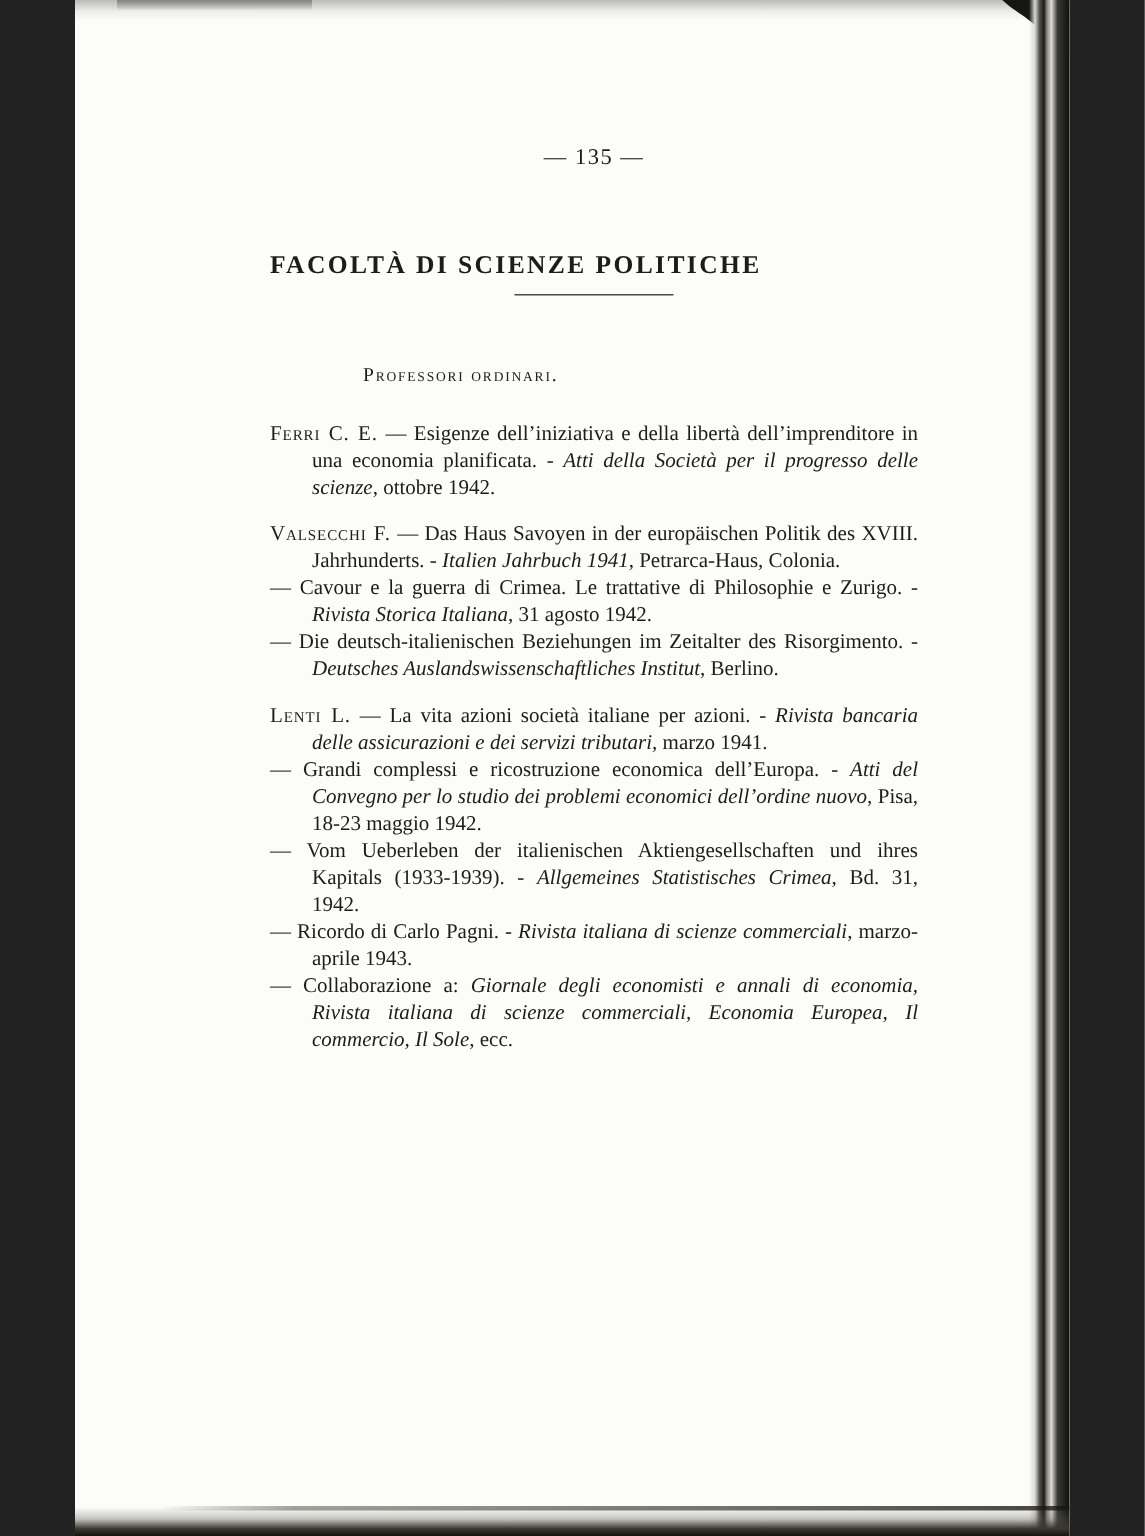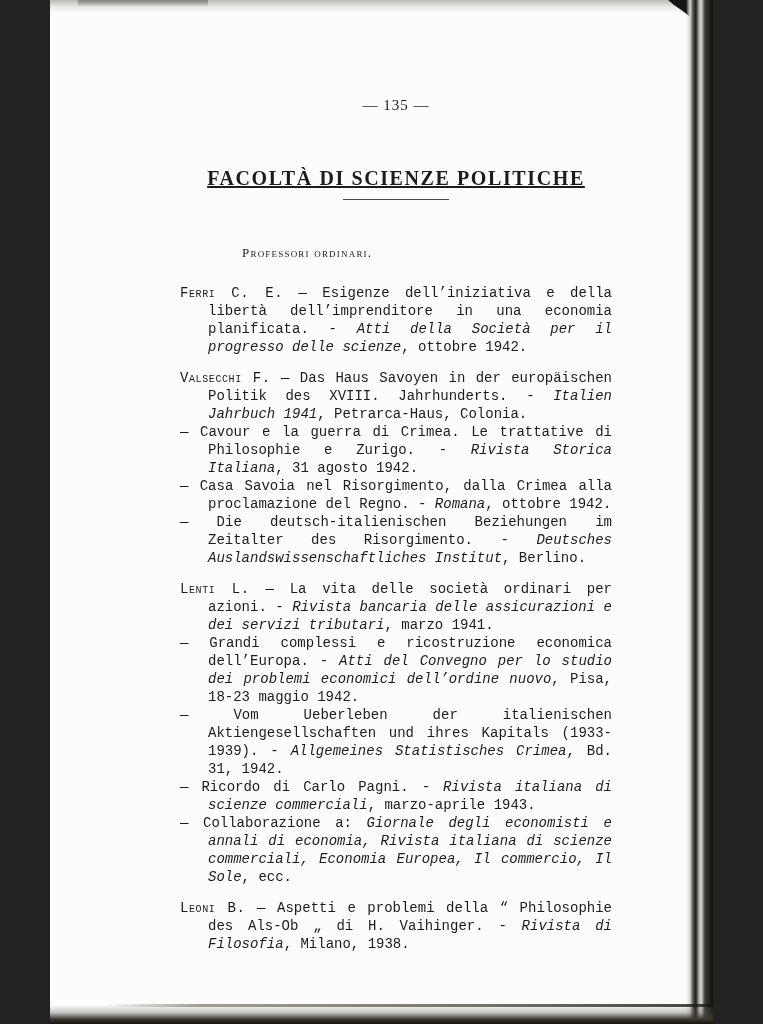--- a/index.html
+++ b/index.html
@@ -53,45 +53,42 @@
     position:absolute;left:130px;top:0;width:432px;
   }
   .page-number{
     margin-top:97px;
     text-align:center;
     font-size:15px;
     letter-spacing:1px;
   }
   .doc-title{
     margin-top:53px;
-    text-align:center;
-    font-size:20px;
+    font-size:17px;
     font-weight:bold;
     letter-spacing:1.6px;
-    text-decoration:underline;
   }
   .title-rule{
     width:106px;
     height:0;
     border-top:1.5px solid #4a4843;
     margin:9px auto 0 auto;
   }
   .section-heading{
     margin-top:45px;
     padding-left:62px;
     font-size:13px;
     font-variant:small-caps;
     letter-spacing:1.2px;
   }
   .bibliography{
     margin-top:23px;
     font-size:14px;
     line-height:18px;
     text-align:justify;
-    font-family:Liberation Mono, monospace;
   }
   .group{margin-top:13px;}
   .group:first-child{margin-top:0;}
   .entry{
     margin:0;
     padding-left:28px;
     text-indent:-28px;
   }
   .seg-normal{}
   .seg-italic{font-style:italic;}
@@ -107,32 +104,28 @@
     <div class="doc-title">FACOLTÀ DI SCIENZE POLITICHE</div>
     <div class="title-rule"></div>
     <div class="section-heading">Professori ordinari.</div>
     <div class="bibliography">
         <div class="group">
           <p class="entry"><span class="seg-smallcaps">Ferri C. E.</span><span class="seg-normal"> — Esigenze dell’iniziativa e della libertà dell’imprenditore in una economia planificata. - </span><span class="seg-italic">Atti della Società per il progresso delle scienze</span><span class="seg-normal">, ottobre 1942.</span></p>
         </div>
         <div class="group">
           <p class="entry"><span class="seg-smallcaps">Valsecchi F.</span><span class="seg-normal"> — Das Haus Savoyen in der europäischen Politik des XVIII. Jahrhunderts. - </span><span class="seg-italic">Italien Jahrbuch 1941</span><span class="seg-normal">, Petrarca-Haus, Colonia.</span></p>
           <p class="entry"><span class="seg-normal">— Cavour e la guerra di Crimea. Le trattative di Philosophie e Zurigo. - </span><span class="seg-italic">Rivista Storica Italiana</span><span class="seg-normal">, 31 agosto 1942.</span></p>
-          <p class="entry"><span class="seg-normal">— Casa Savoia nel Risorgimento, dalla Crimea alla proclamazione del Regno. - </span><span class="seg-italic">Romana</span><span class="seg-normal">, ottobre 1942.</span></p>
           <p class="entry"><span class="seg-normal">— Die deutsch-italienischen Beziehungen im Zeitalter des Risorgimento. - </span><span class="seg-italic">Deutsches Auslandswissenschaftliches Institut</span><span class="seg-normal">, Berlino.</span></p>
         </div>
         <div class="group">
-          <p class="entry"><span class="seg-smallcaps">Lenti L.</span><span class="seg-normal"> — La vita delle società ordinari per azioni. - </span><span class="seg-italic">Rivista bancaria delle assicurazioni e dei servizi tributari</span><span class="seg-normal">, marzo 1941.</span></p>
+          <p class="entry"><span class="seg-smallcaps">Lenti L.</span><span class="seg-normal"> — La vita azioni società italiane per azioni. - </span><span class="seg-italic">Rivista bancaria delle assicurazioni e dei servizi tributari</span><span class="seg-normal">, marzo 1941.</span></p>
           <p class="entry"><span class="seg-normal">— Grandi complessi e ricostruzione economica dell’Europa. - </span><span class="seg-italic">Atti del Convegno per lo studio dei problemi economici dell’ordine nuovo</span><span class="seg-normal">, Pisa, 18-23 maggio 1942.</span></p>
           <p class="entry"><span class="seg-normal">— Vom Ueberleben der italienischen Aktiengesellschaften und ihres Kapitals (1933-1939). - </span><span class="seg-italic">Allgemeines Statistisches Crimea</span><span class="seg-normal">, Bd. 31, 1942.</span></p>
           <p class="entry"><span class="seg-normal">— Ricordo di Carlo Pagni. - </span><span class="seg-italic">Rivista italiana di scienze commerciali</span><span class="seg-normal">, marzo-aprile 1943.</span></p>
           <p class="entry"><span class="seg-normal">— Collaborazione a: </span><span class="seg-italic">Giornale degli economisti e annali di economia, Rivista italiana di scienze commerciali, Economia Europea, Il commercio, Il Sole</span><span class="seg-normal">, ecc.</span></p>
-        </div>
-        <div class="group">
-          <p class="entry"><span class="seg-smallcaps">Leoni B.</span><span class="seg-normal"> — Aspetti e problemi della “ Philosophie des Als-Ob „ di H. Vaihinger. - </span><span class="seg-italic">Rivista di Filosofia</span><span class="seg-normal">, Milano, 1938.</span></p>
         </div>
       </div>
   </div>
 
   <div class="scan-top"></div>
   <div class="scan-top-mark"></div>
   <div class="scan-corner-tr"></div>
   <div class="scan-edge-right"></div>
   <div class="scan-bottom-line"></div>
   <div class="scan-bottom"></div>

